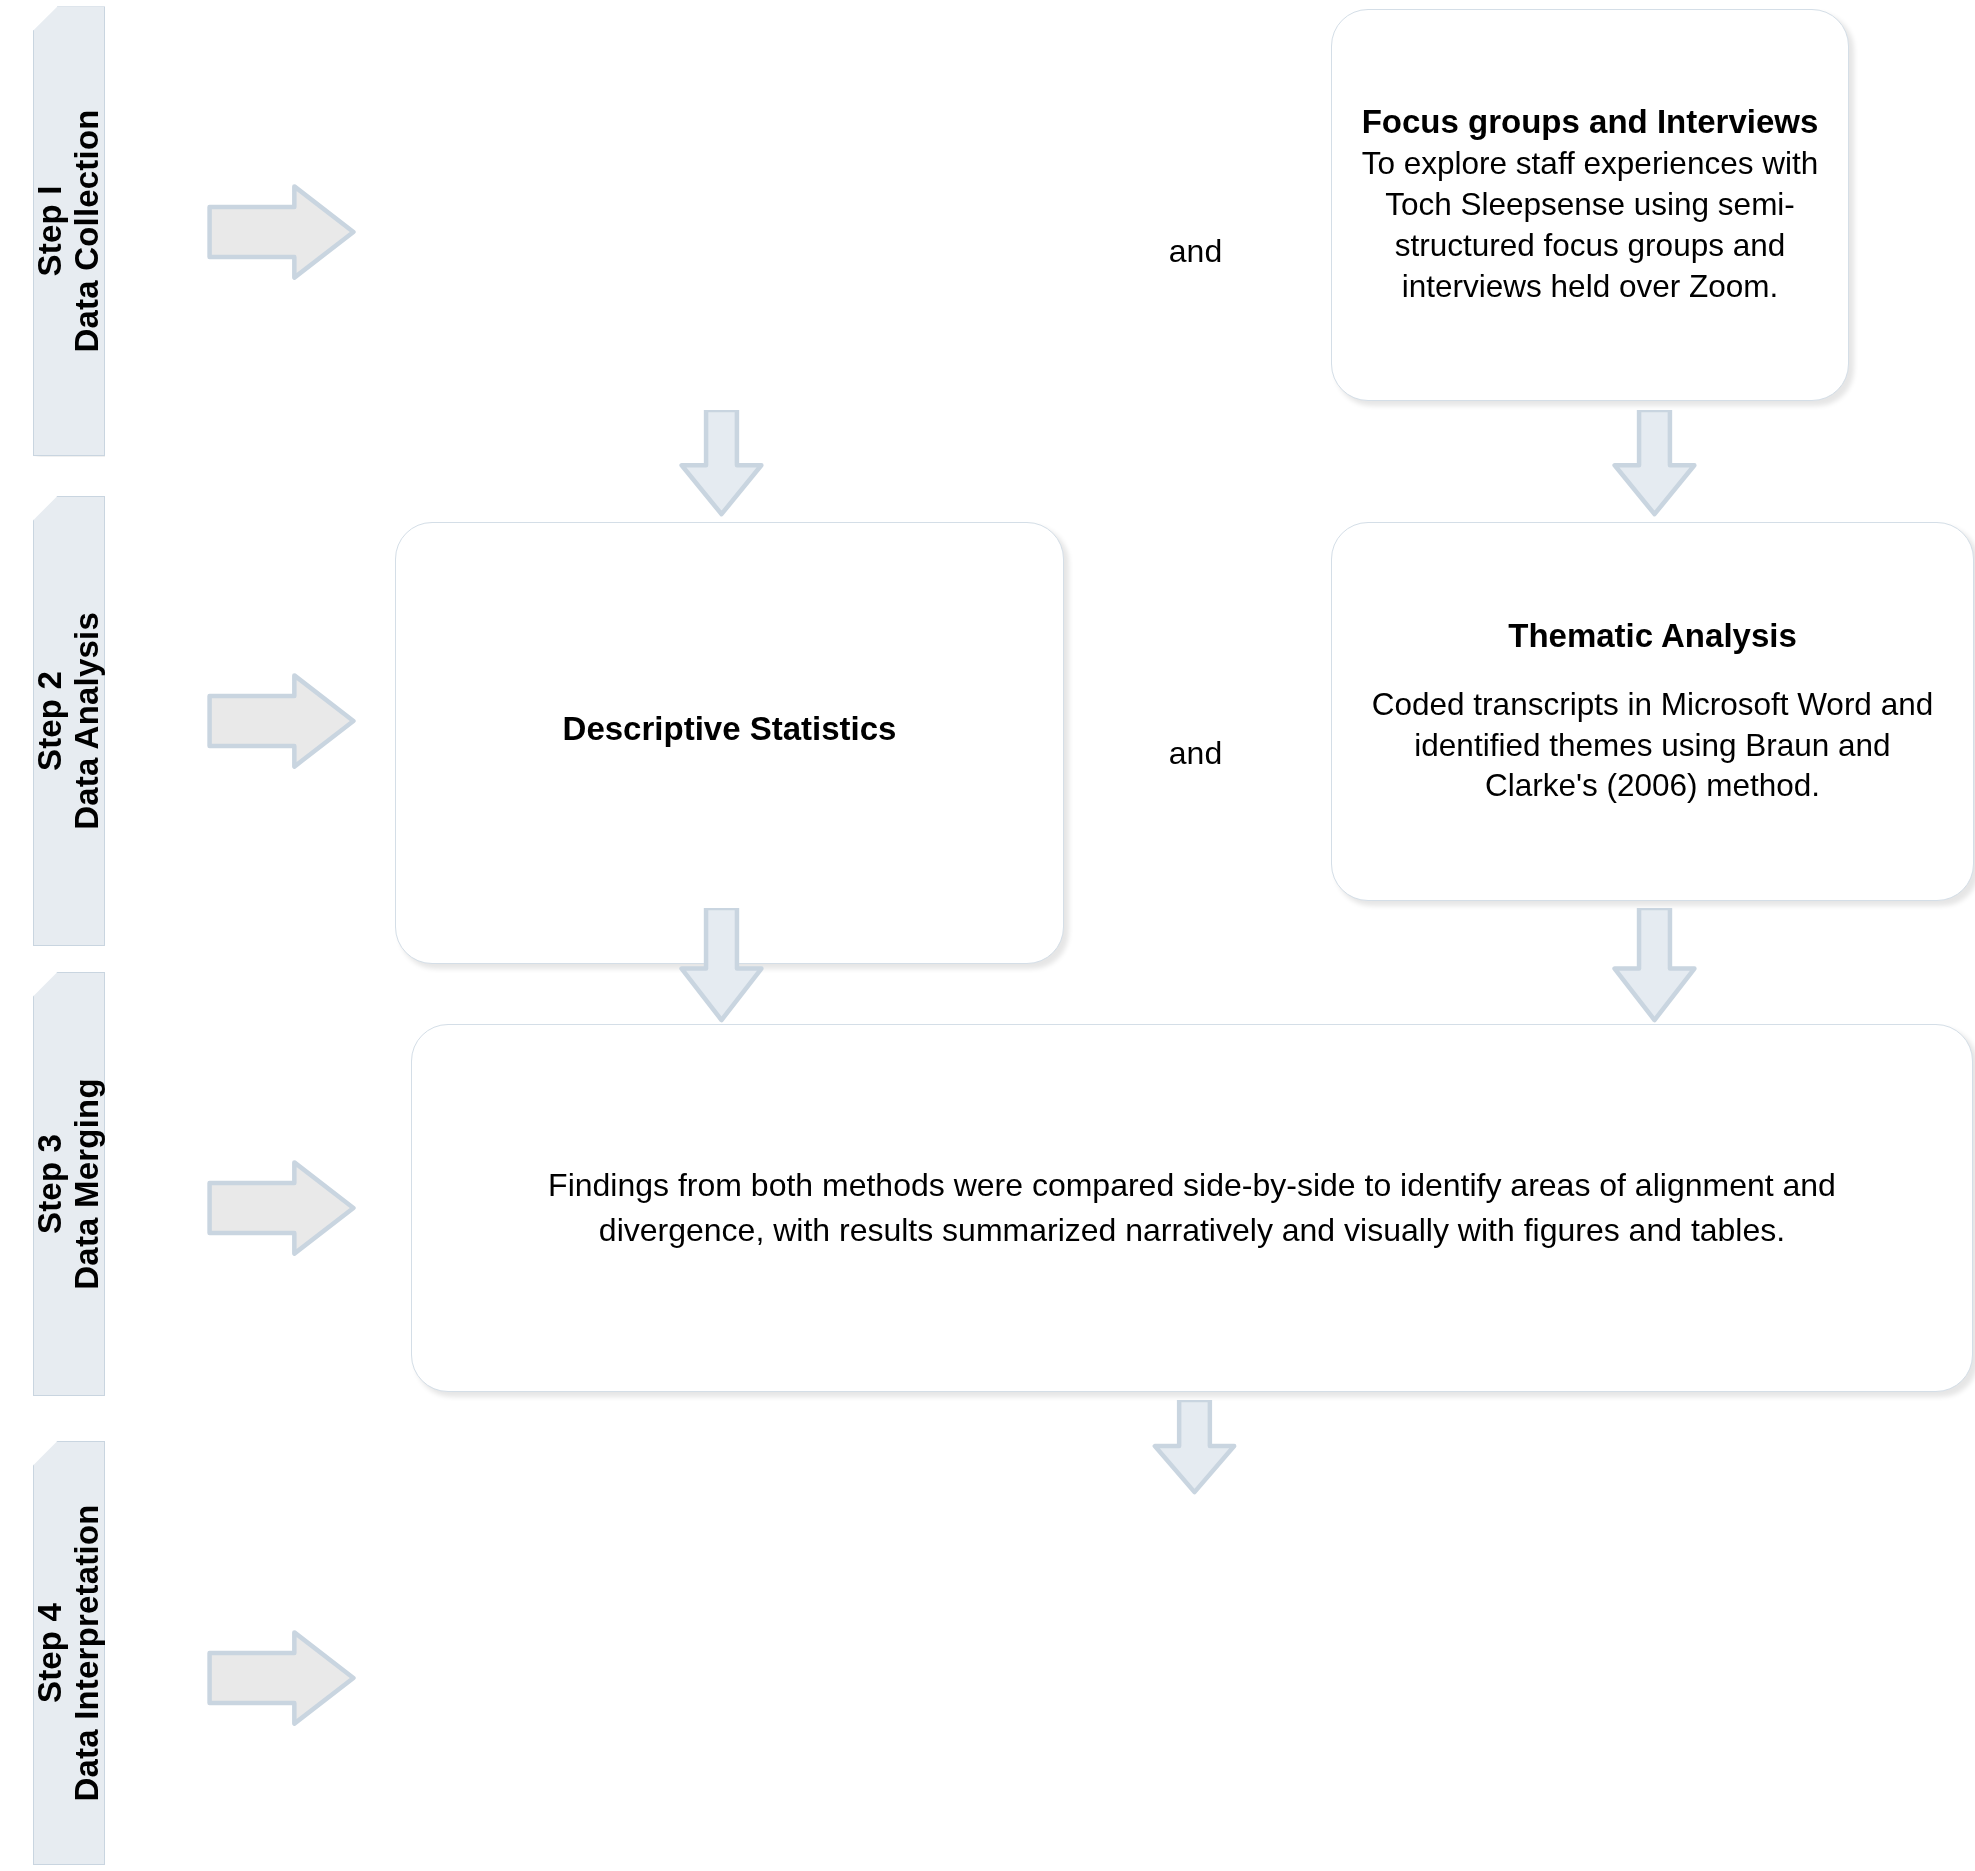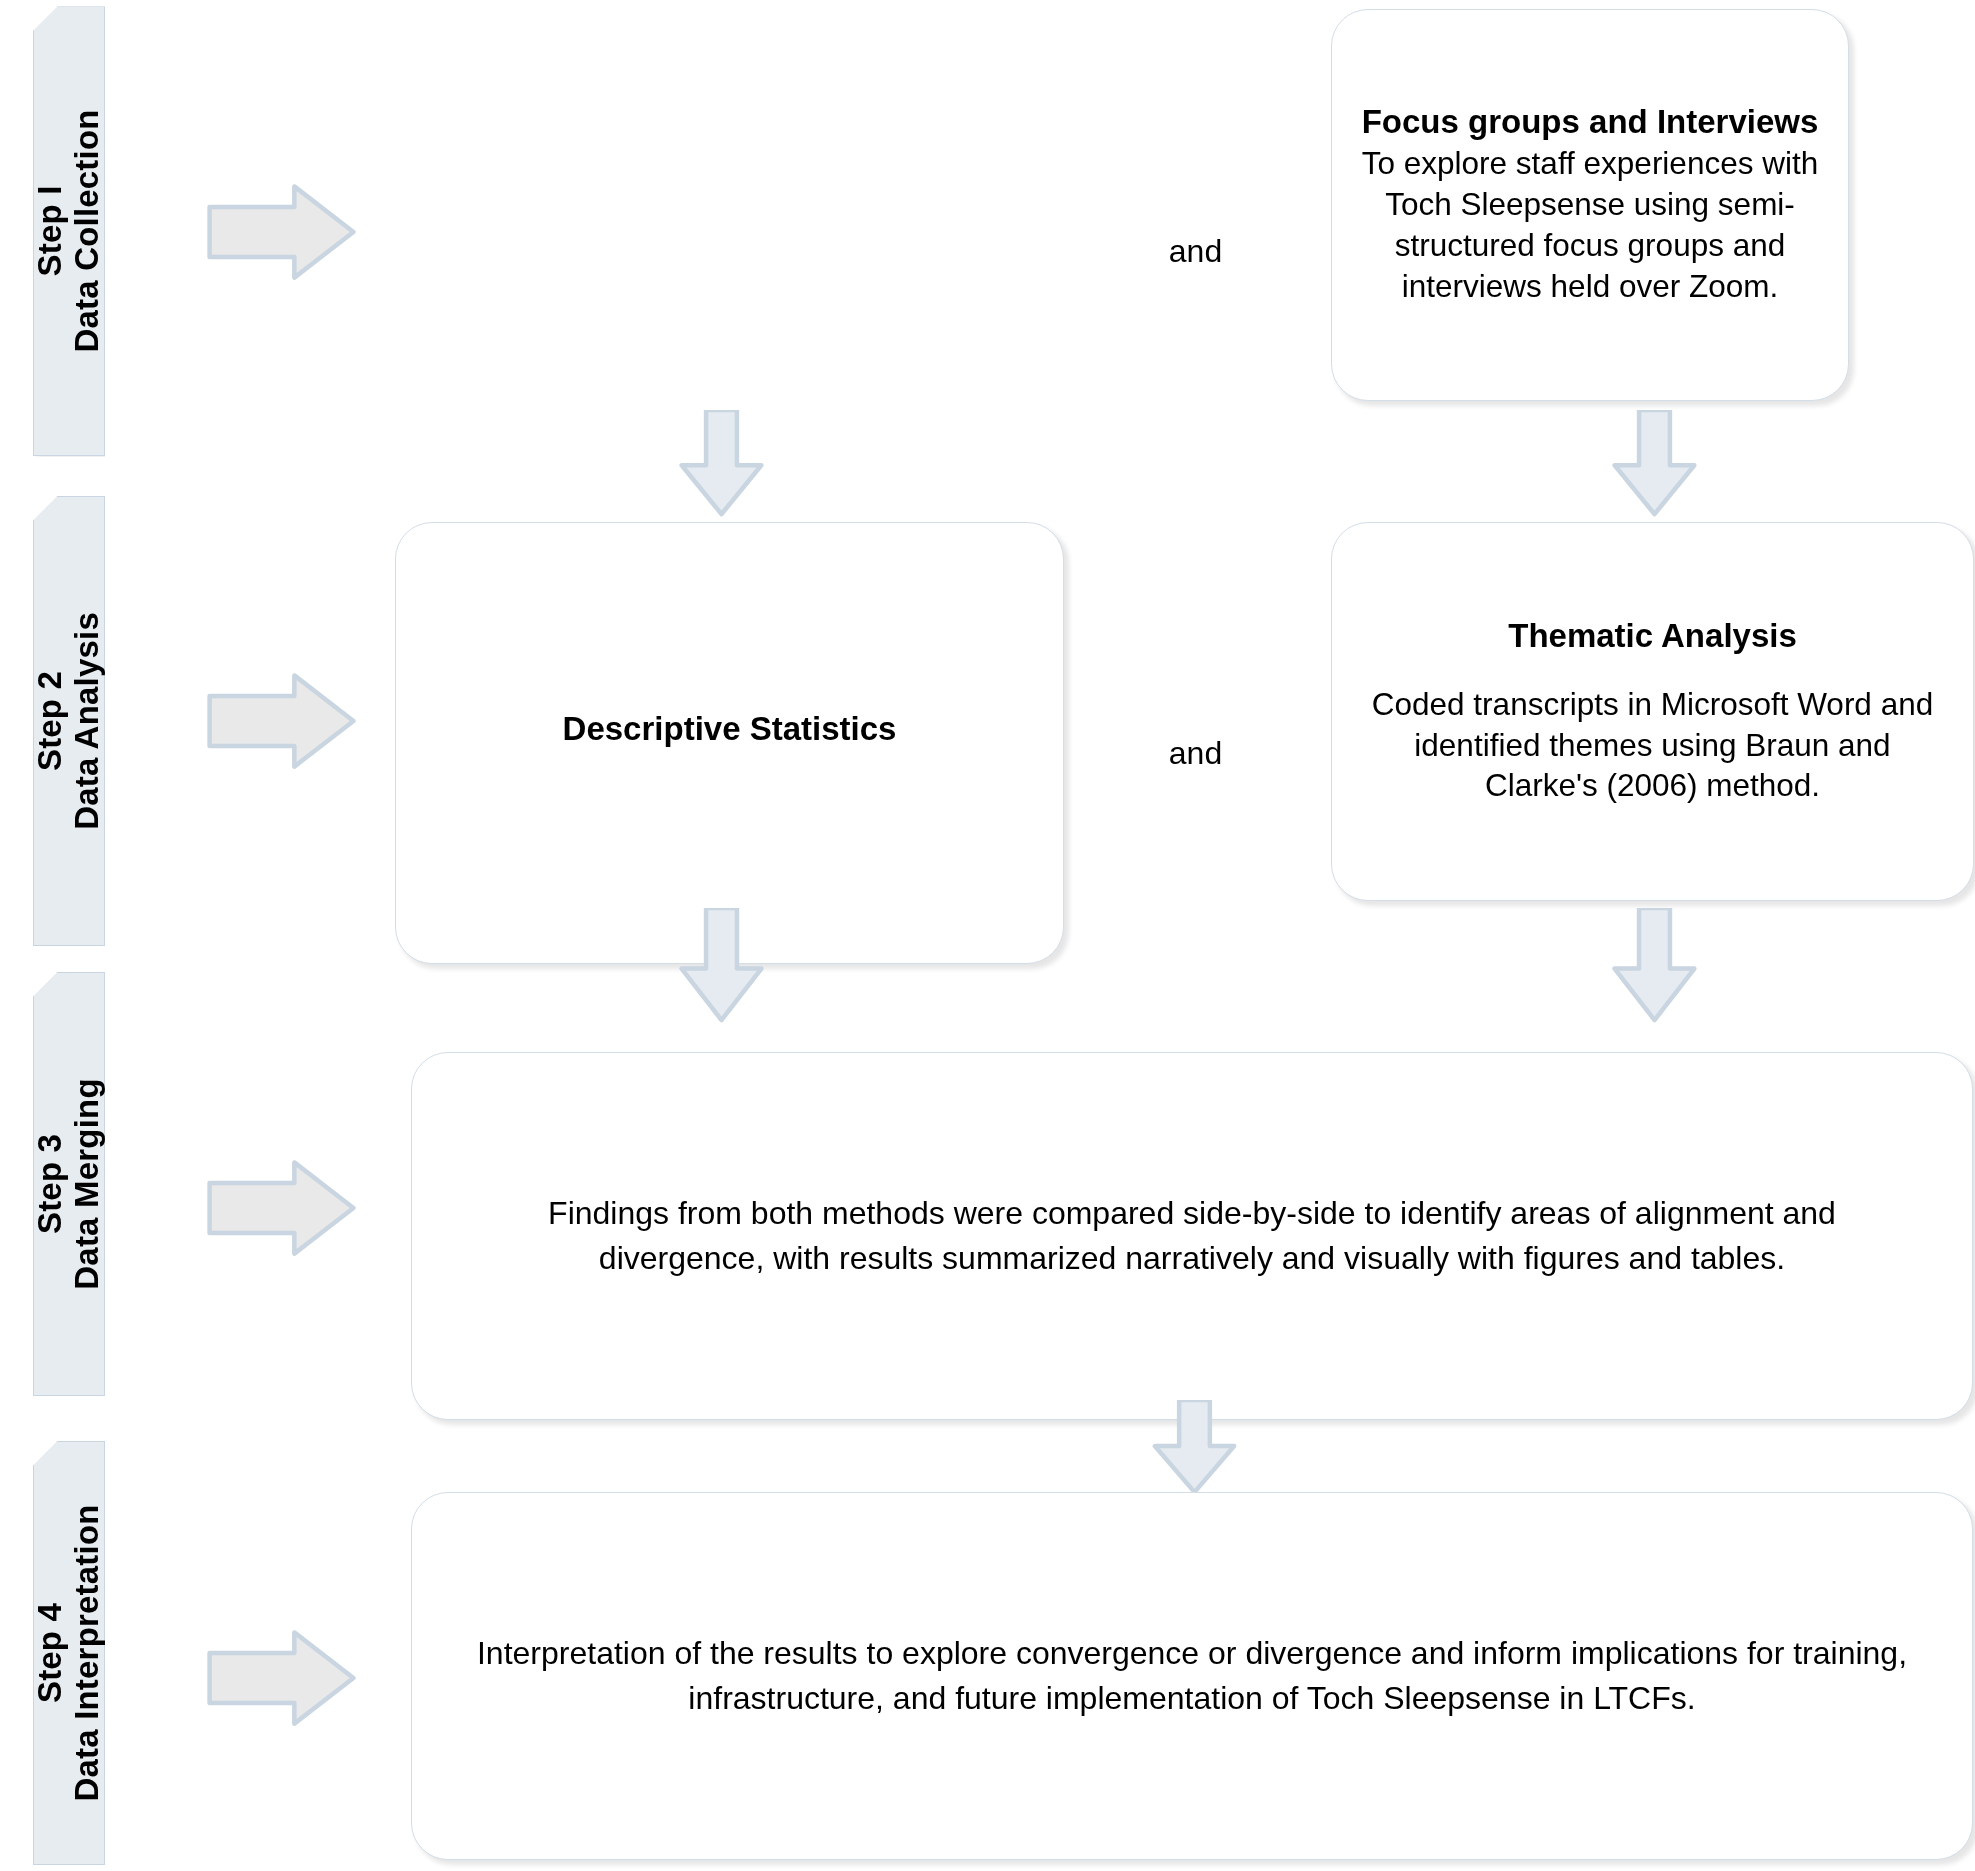--- a/index.html
+++ b/index.html
@@ -168,21 +168,21 @@
       <span class="ln2">Data Merging</span>
     </div>
   </div>
 
   <div class="arrow" style="left:207px; top:1157px; width:149px; height:102px;">
     <svg width="149" height="102" viewBox="0 0 232 158">
       <polygon points="4,40 136,40 136,8 228,79 136,150 136,118 4,118" fill="#e9e9e9" stroke="#c9d5e0" stroke-width="7" stroke-linejoin="round"></polygon>
     </svg>
   </div>
 
-  <div class="node-box" style="left:411px; top:1024px; width:1562px; height:368px; padding:16.7px 58px;margin-top:28px;">
+  <div class="node-box" style="left:411px; top:1024px; width:1562px; height:368px; padding:16.7px 58px;">
     <div class="node-body wide">Findings from both methods were compared side-by-side to identify areas of alignment and divergence, with results summarized narratively and visually with figures and tables.</div>
   </div>
 
   <div class="arrow" style="left:1143px; top:1400px; width:103px; height:96px;">
     <svg width="103" height="96" viewBox="0 0 160 150">
       <polygon points="56,0 104,0 104,72 142,72 80,144 18,72 56,72" fill="#e5ebf1" stroke="#c9d5e0" stroke-width="7" stroke-linejoin="round"></polygon>
     </svg>
   </div>
 
   <div class="step-banner" style="left:33px; top:1441px; width:72px; height:424px;">
@@ -191,18 +191,15 @@
       <span class="ln2">Data Interpretation</span>
     </div>
   </div>
 
   <div class="arrow" style="left:207px; top:1627px; width:149px; height:102px;">
     <svg width="149" height="102" viewBox="0 0 232 158">
       <polygon points="4,40 136,40 136,8 228,79 136,150 136,118 4,118" fill="#e9e9e9" stroke="#c9d5e0" stroke-width="7" stroke-linejoin="round"></polygon>
     </svg>
   </div>
 
-  <div class="node-box" style="left:411px; top:1492px; width:1562px; height:368px; padding:16.7px 58px;">
-    <div class="node-body wide">Interpretation of the results to explore convergence or divergence and inform implications for training,  infrastructure, and future implementation of Toch Sleepsense in LTCFs.</div>
-  </div>
 
 </div>
 
 
 </body></html>

